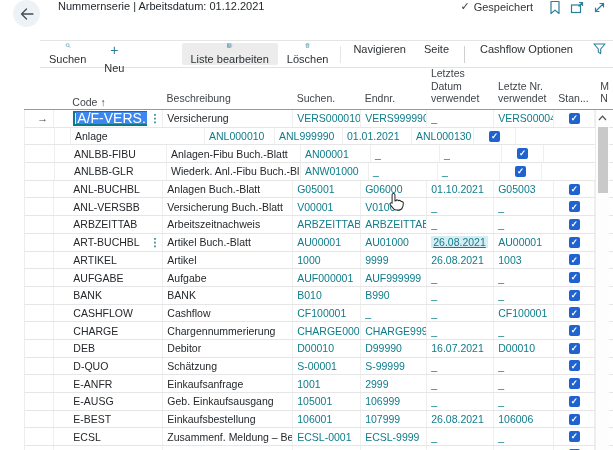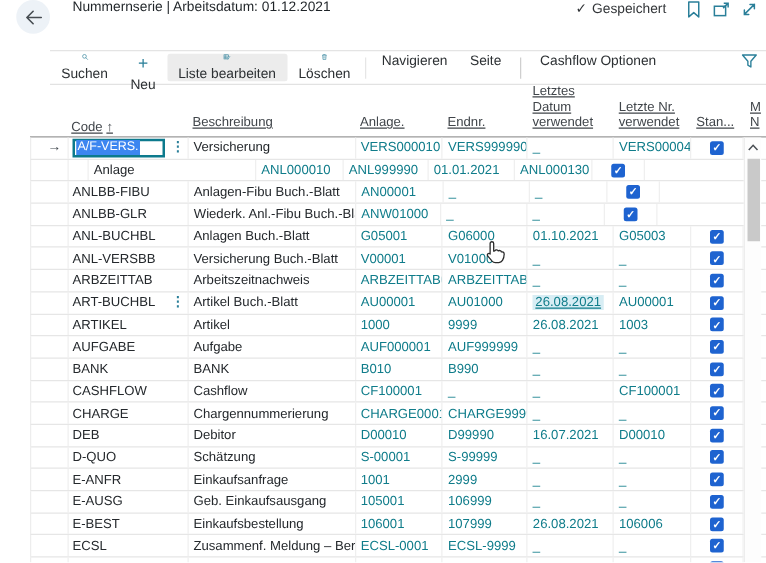--- a/index.html
+++ b/index.html
@@ -14,54 +14,54 @@
   .saved{margin-left:auto;display:flex;align-items:center;gap:4px;font-size:11px;color:#323538;}
   .top-icons{display:flex;align-items:center;gap:9px;margin-left:16px;margin-right:7px;}
   .icon-btn{background:none;border:none;padding:0;cursor:pointer;display:flex;align-items:center;justify-content:center;}
 
   
   .toolbar{position:absolute;top:40px;left:40px;width:573px;height:28px;box-sizing:border-box;
            border-top:1px solid #e4e4e4;border-bottom:1px solid #e2e2e2;
            display:flex;align-items:center;font-size:11px;color:#2c3033;}
   .tb-item{display:flex;align-items:center;gap:5px;background:none;border:none;padding:0 9px;height:22px;
            font-family:"Liberation Sans",sans-serif;font-size:11px;color:#2c3033;cursor:pointer;white-space:nowrap;flex-direction:column;}
-  .tb-item.active{background:#ececec;border-radius:2px;}
+  .tb-item.active{background:#ececec;border-radius:2px;margin-left:48px;}
   .tb-sep{width:1px;height:17px;background:#e6e6e6;margin:0 3px;}
   .tb-sep.strong{background:#cfcfcf;margin:0 6px;}
   .tb-spacer{flex:1;}
   .plus-glyph{color:#2a7f99;font-size:14px;line-height:1;font-weight:400;}
 
   
   .grid{position:absolute;top:69px;left:24px;width:590px;}
   .ghead{display:flex;align-items:flex-end;height:41px;box-sizing:border-box;
          border-bottom:1px solid #9a9a9a;}
   .hcell{box-sizing:border-box;font-size:10.5px;color:#40454a;padding:0 4px 4px 4px;line-height:1.2;
-         overflow:hidden;text-decoration:underline;}
+         overflow:hidden;}
   .sort{margin-left:3px;}
   .trow{display:flex;height:17.7px;box-sizing:border-box;align-items:stretch;
         border-bottom:1px solid #e6e6e6;border-left:1px solid #ededed;}
   .cell{box-sizing:border-box;display:flex;align-items:center;padding:0 4px;font-size:10.5px;
         overflow:hidden;white-space:nowrap;border-right:1px solid #efefef;}
   .w-sel{width:30px;justify-content:flex-end;padding-right:5px;}
-  .w-code{width:80px;border-right:none;padding:0 3px;}
+  .w-code{width:80px;border-right:none;padding:0 3px;margin-left:16px;}
   .w-dots{width:16px;justify-content:center;padding:0;}
   .w-desc{width:134px;}
   .w-start{width:70px;}
   .w-end{width:68px;}
   .w-ldate{width:69px;}
   .w-lnr{width:62px;}
   .w-stan{width:42px;justify-content:center;}
   .w-mn{width:19px;border-right:none;}
   .num{color:#0f7c8a;}
   .ph{color:#0f7c8a;}
   .rowarrow{color:#3f464c;font-size:11px;line-height:1;}
   .dglyph{color:#2a7f99;font-size:11px;font-weight:bold;line-height:1;}
   .editor{box-sizing:border-box;display:flex;align-items:center;height:15px;width:74px;
           border:2px solid #0c7a8d;background:#fff;padding:0 1px;}
-  .seltext{background:#3c86f0;color:#fff;font-size:10px;line-height:12px;padding:0 1px;white-space:nowrap;}
+  .seltext{background:#3c86f0;color:#fff;font-size:14px;line-height:12px;padding:0 1px;white-space:nowrap;}
   .dateval.hl{background:#d7edf4;text-decoration:underline;padding:0 2px;}
   .cb{width:11px;height:11px;background:#1e63d0;border-radius:2px;display:flex;align-items:center;
       justify-content:center;cursor:pointer;}
   .cb-tick{color:#fff;font-size:8.5px;line-height:1;font-weight:bold;}
 
   
   .vscroll{position:absolute;left:595px;top:110px;width:14px;height:340px;background:#fdfdfd;
            border-left:1px solid #ededed;box-sizing:border-box;}
   .vs-up{height:16px;display:flex;align-items:center;justify-content:center;cursor:pointer;}
   .vs-thumb{position:absolute;top:17px;left:2px;width:10px;height:66px;background:#c9c9c9;cursor:pointer;}
@@ -153,21 +153,21 @@
   </nav>
 
   <main class="grid">
     <div class="ghead">
       <div class="hcell w-sel"></div>
       <div class="hcell w-code">
         <span>Code</span><span class="sort">↑</span>
       </div>
       <div class="hcell w-dots"></div>
       <div class="hcell w-desc">Beschreibung</div>
-      <div class="hcell w-start">Anlage.</div>
+      <div class="hcell w-start">Suchen.</div>
       <div class="hcell w-end">Endnr.</div>
       <div class="hcell w-ldate" style="white-space:normal;">Letztes Datum verwendet</div>
       <div class="hcell w-lnr" style="white-space:normal;">Letzte Nr. verwendet</div>
       <div class="hcell w-stan" style="justify-content:flex-start;">Stan...</div>
       <div class="hcell w-mn" style="white-space:normal;padding-left:5px;">M N</div>
     </div>
     <div class="gbody">
   <div class="trow">
     <div class="cell w-sel">
       <span class="rowarrow">→</span>

